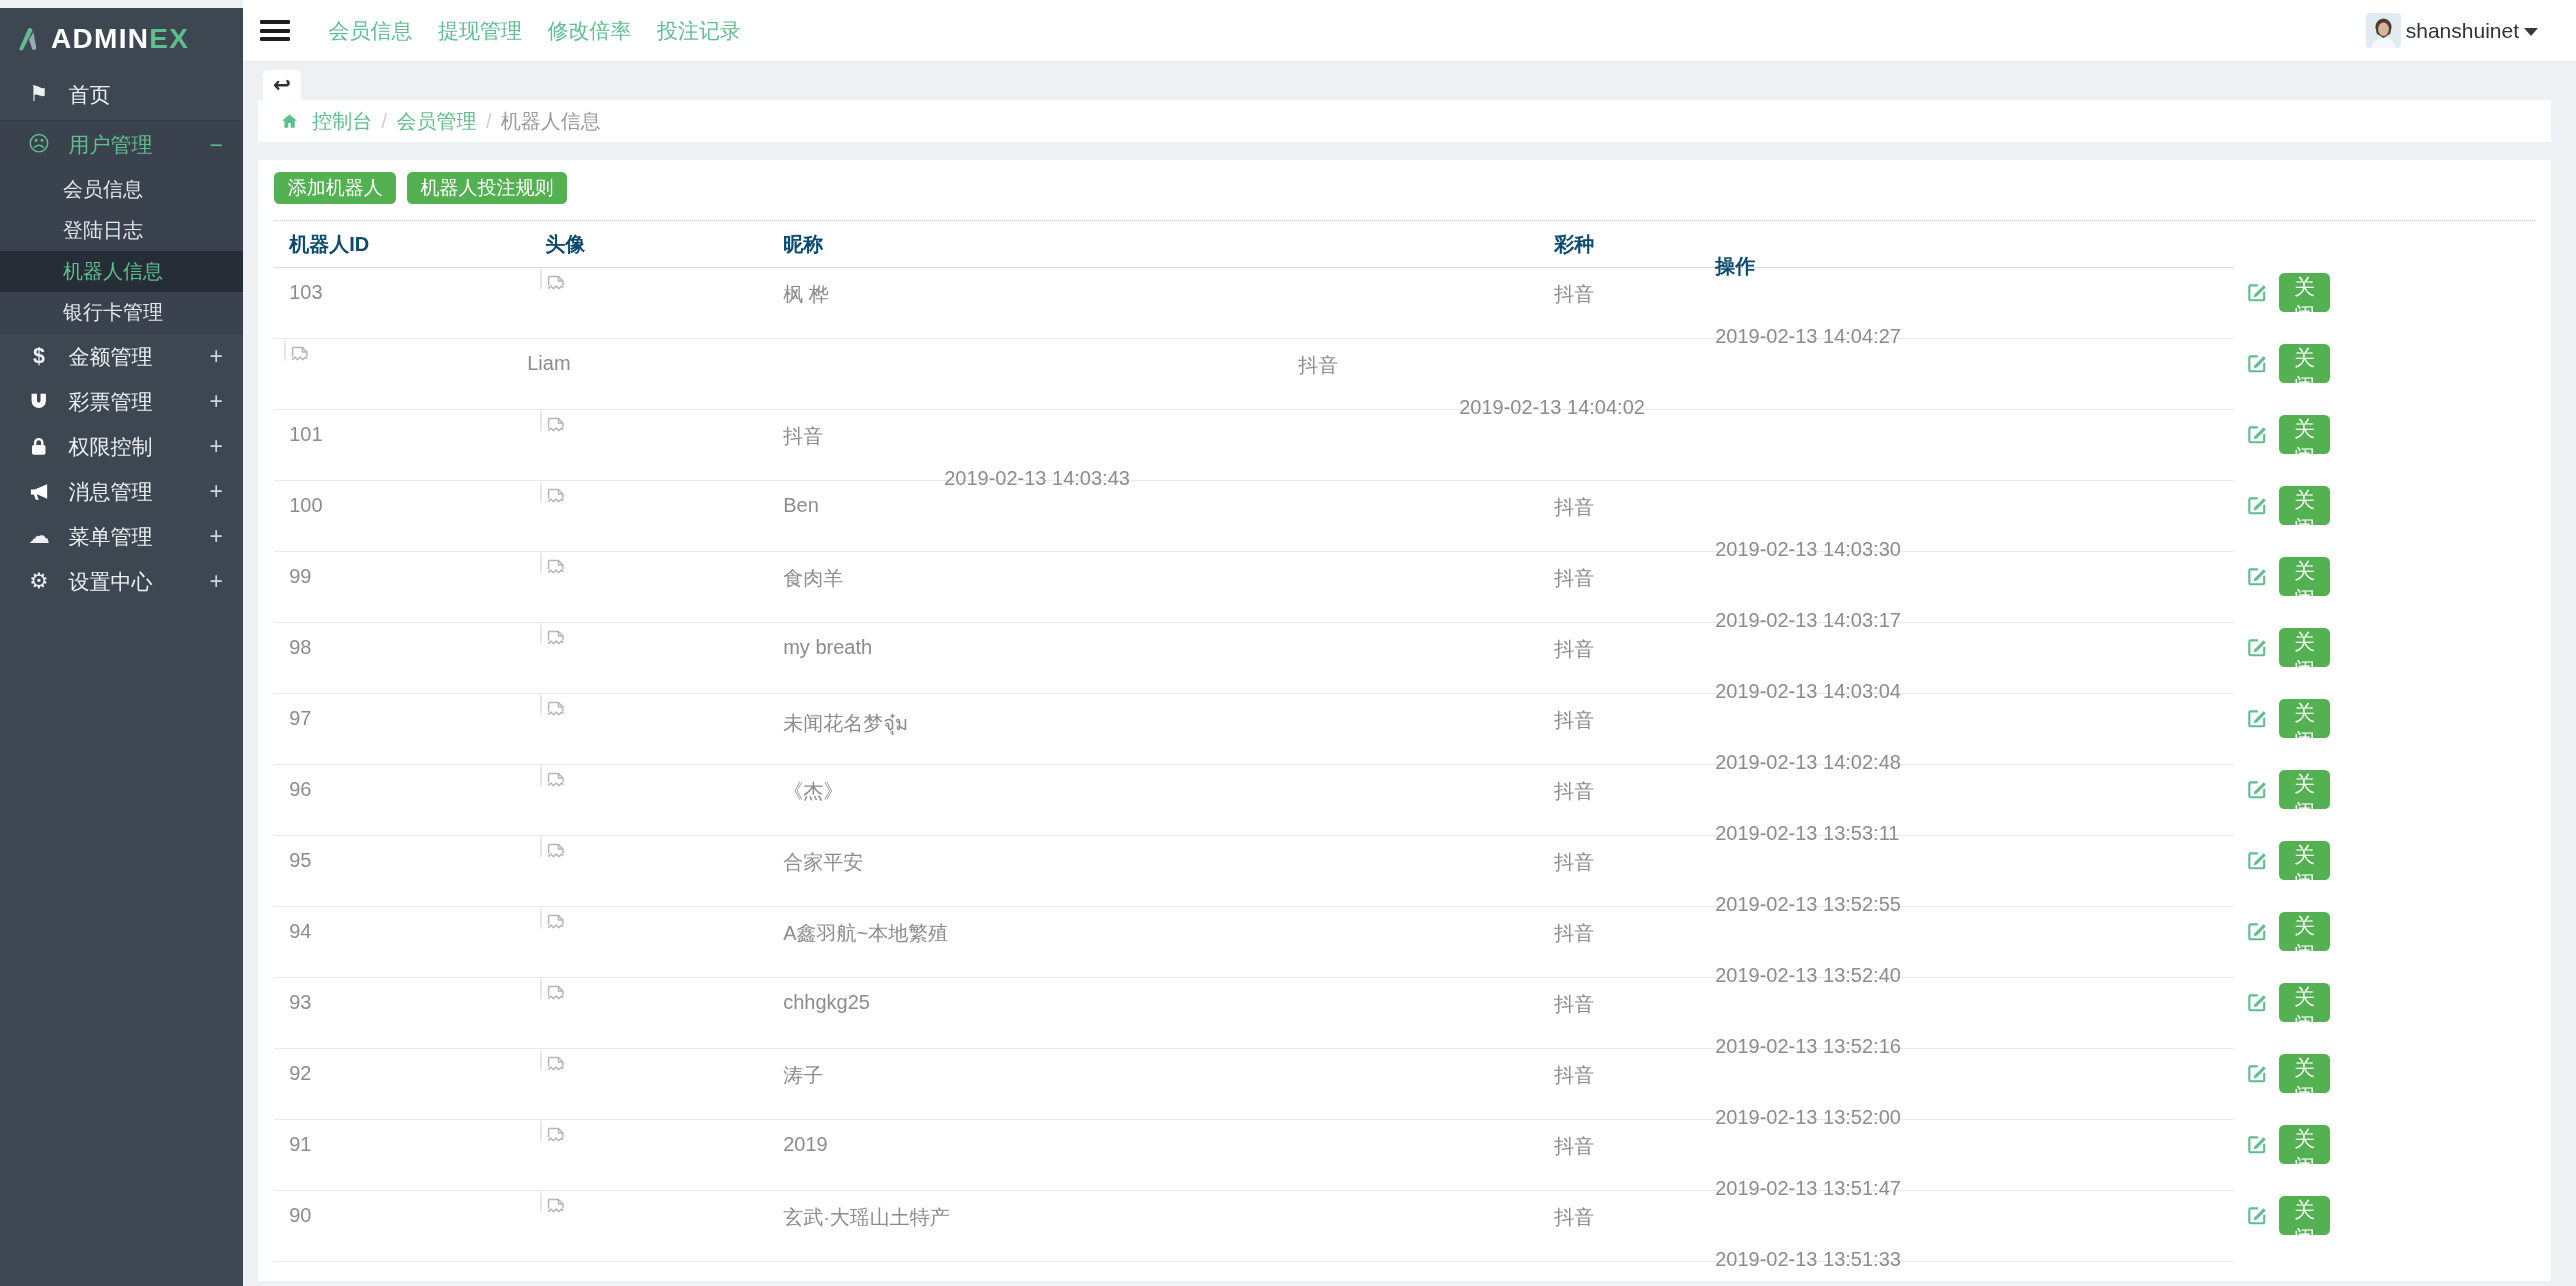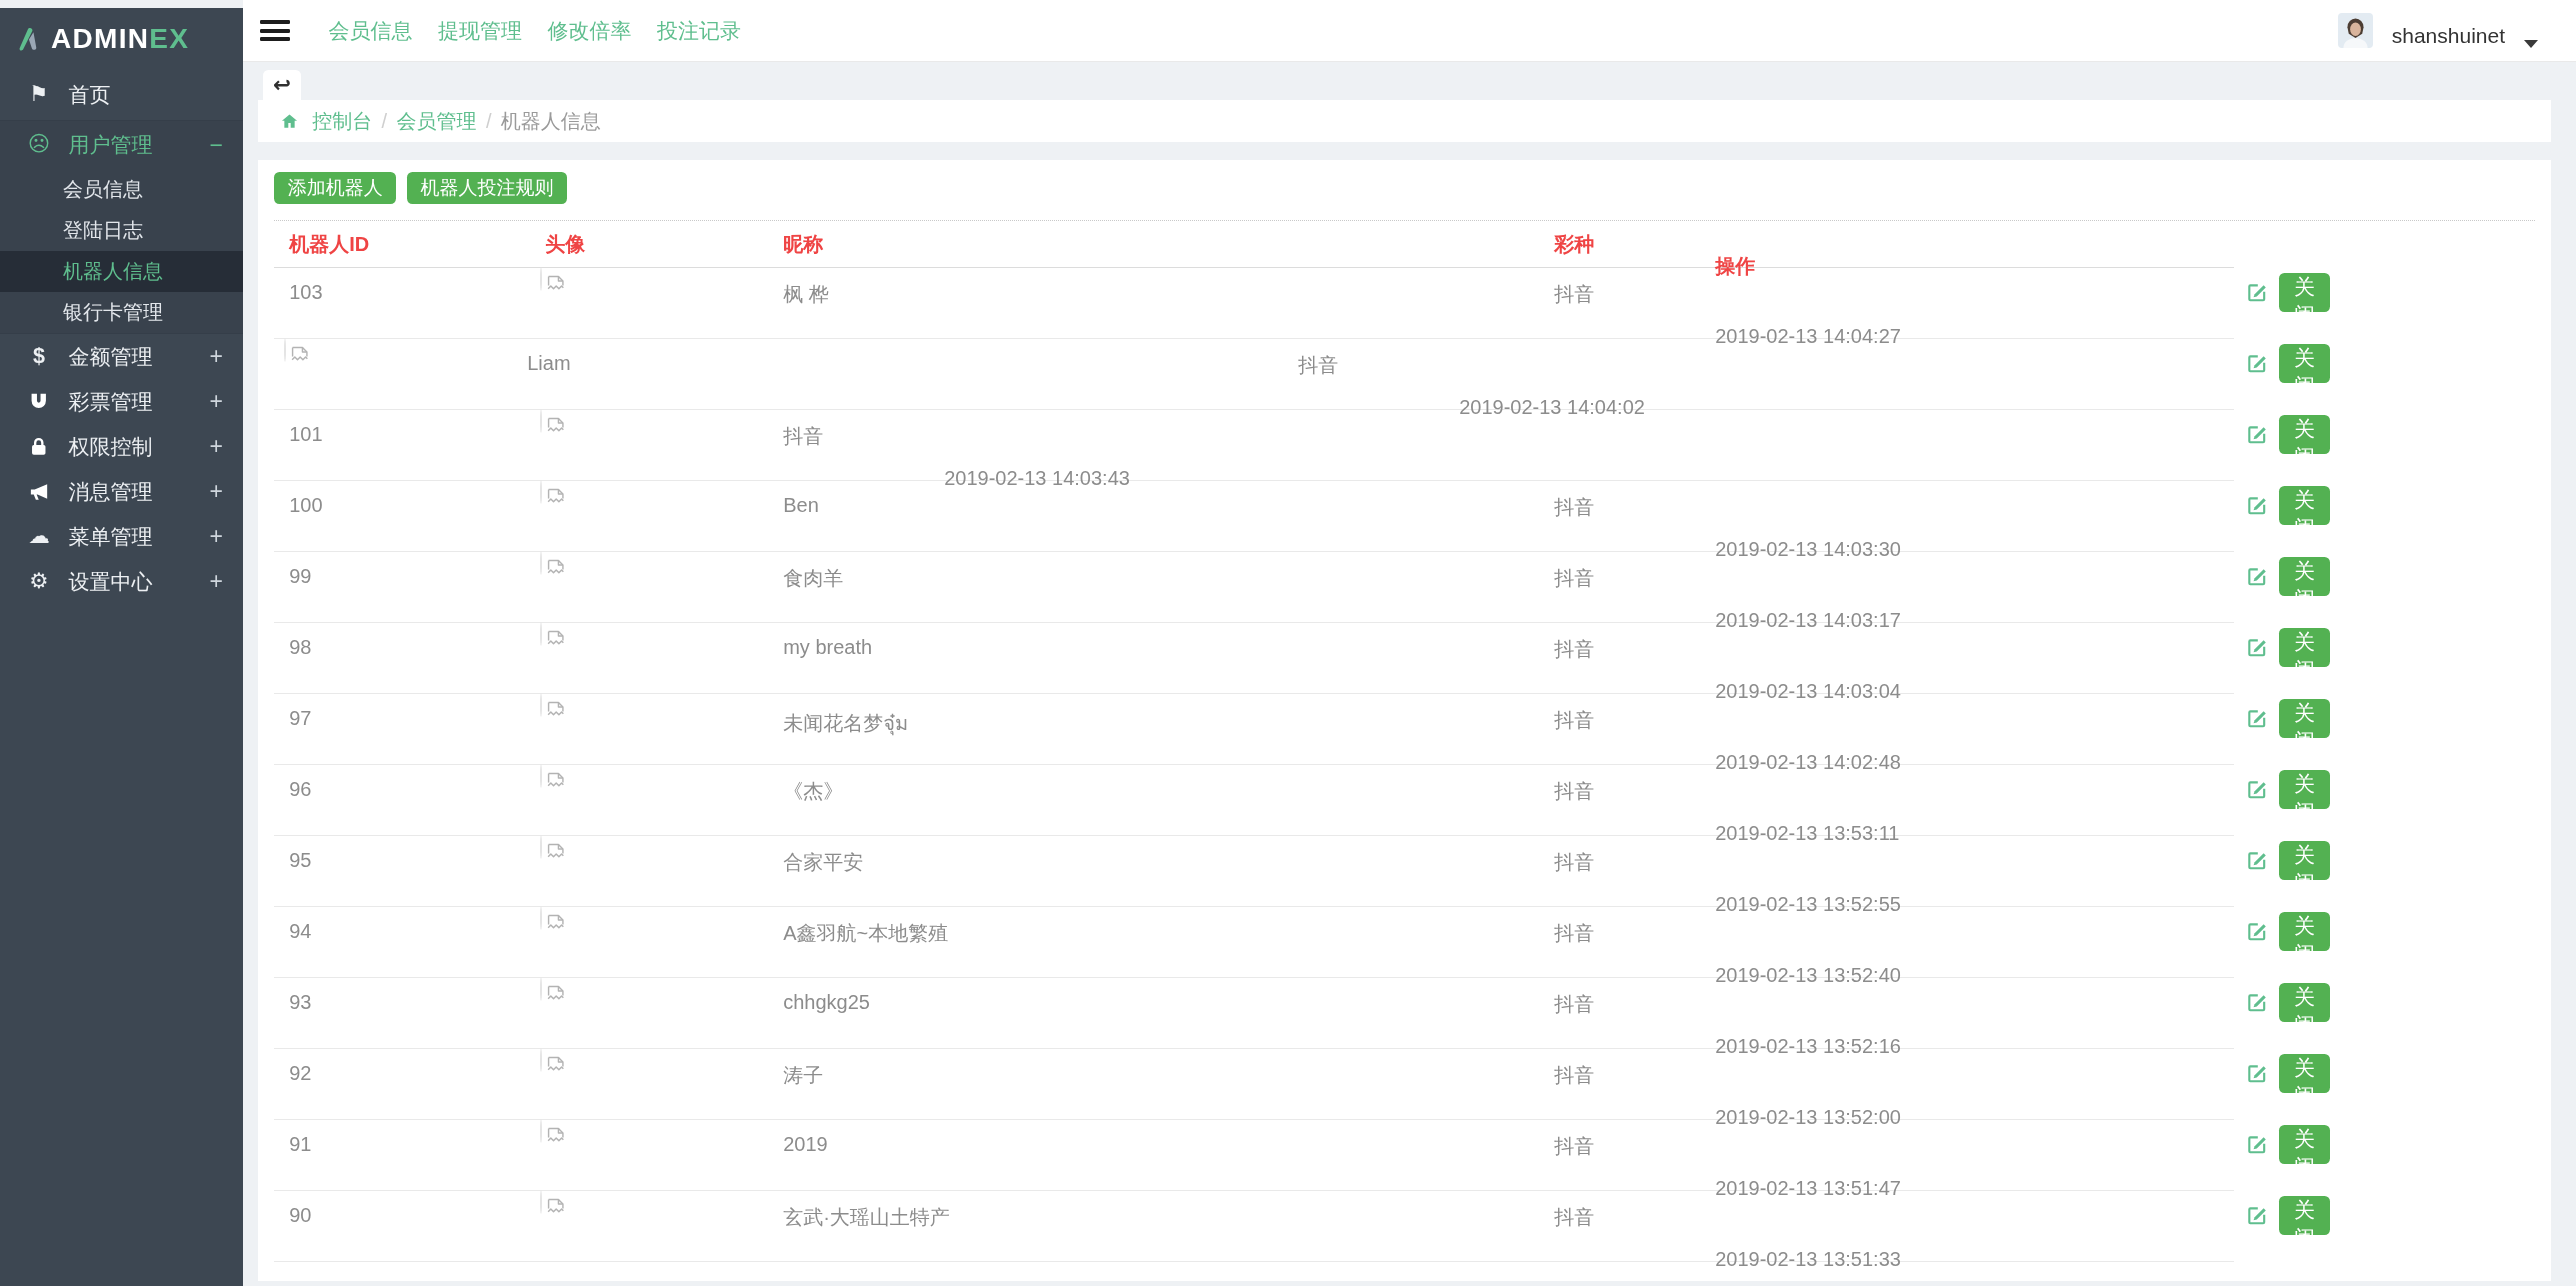--- a/index.html
+++ b/index.html
@@ -35,21 +35,21 @@
   .ic svg{ display:block; }
 
   
   .topbar{ position:fixed; left:243px; top:0; right:0; height:62px; background:#fff;
     display:flex; align-items:center; padding:0 38px 0 17px; z-index:4;
     border-bottom:0.7px solid #e9e9e9; }
   .hamburger{ width:29.5px; cursor:pointer; margin-right:39px; }
   .hamburger div{ height:4px; background:#1d1d1d; border-radius:1.3px; margin:4.7px 0; }
   .top-tabs{ display:flex; }
   .top-tabs a{ font-size:21px; color:var(--accent); text-decoration:none; margin-right:25.5px; }
-  .user{ margin-left:auto; display:flex; align-items:flex-end; gap:19px; cursor:pointer; }
+  .user{ margin-left:auto; display:flex; align-items:center; gap:5px; cursor:pointer; }
   .avatar{ width:35px; height:35px; border-radius:4px; overflow:hidden; }
   .user-name{ font-size:21px; color:#333; }
   .caret{ width:0; height:0; border-left:7.4px solid transparent;
     border-right:7.4px solid transparent; border-top:8.7px solid #3a3a3a; margin-top:2.7px; }
 
   
   .main{ position:fixed; left:243px; top:62px; right:0; bottom:0; background:var(--page-bg); }
   .backtab{ position:absolute; left:20px; top:8px; width:38px; height:29.5px; background:#fff;
     border-radius:5.4px 5.4px 0 0; display:flex; align-items:center; justify-content:center;
     font-size:21.5px; font-weight:bold; color:#2f2f2f; cursor:pointer; }
@@ -61,21 +61,21 @@
 
   .card{ position:absolute; left:15.4px; right:25.5px; top:98px; bottom:5.4px; background:#fff;
     padding:12px 16px 0 16px; overflow:hidden; }
   .toolbar{ padding-bottom:16px; border-bottom:0.7px dotted #c9c9c9; display:flex; gap:11px; }
   .btn-green{ height:32px; padding:0 13.4px; background:var(--btn-green); color:#fff;
     font-size:19px; border:none; border-radius:5.4px; display:inline-flex; align-items:center;
     cursor:pointer; font-family:inherit; }
 
   .tbl{ width:1960px; }
   .thead{ display:flex; height:47px; align-items:center; border-bottom:1.3px solid #dcdcdc;
-    font-size:20px; font-weight:bold; color:#ef4444; }
+    font-size:20px; font-weight:bold; color:#0c4a6e; }
   .c{ padding-left:14.8px; }
   .c-id{ width:256px; } .c-av{ width:238px; padding-left:9.4px; } .c-nick{ width:771px; }
   .c-lot{ width:161px; } .c-op{ width:533px;margin-top:44px; }
   .tr{ position:relative; display:flex; height:71px; border-bottom:0.7px solid #e9e9e9;
     font-size:20px; color:#8c8c8c; }
   .tr .c{ padding-top:13.4px; }
   .avatar-ph{ position:relative; width:52px; height:52px; margin:8px 0 0 0;
     border:0.7px solid #e4e4e4; border-radius:50%; }
   .avatar-ph svg{ position:absolute; left:4.7px; top:4.7px; }
   .actions{ position:absolute; left:1970px; top:3.4px; height:42px; display:flex;

